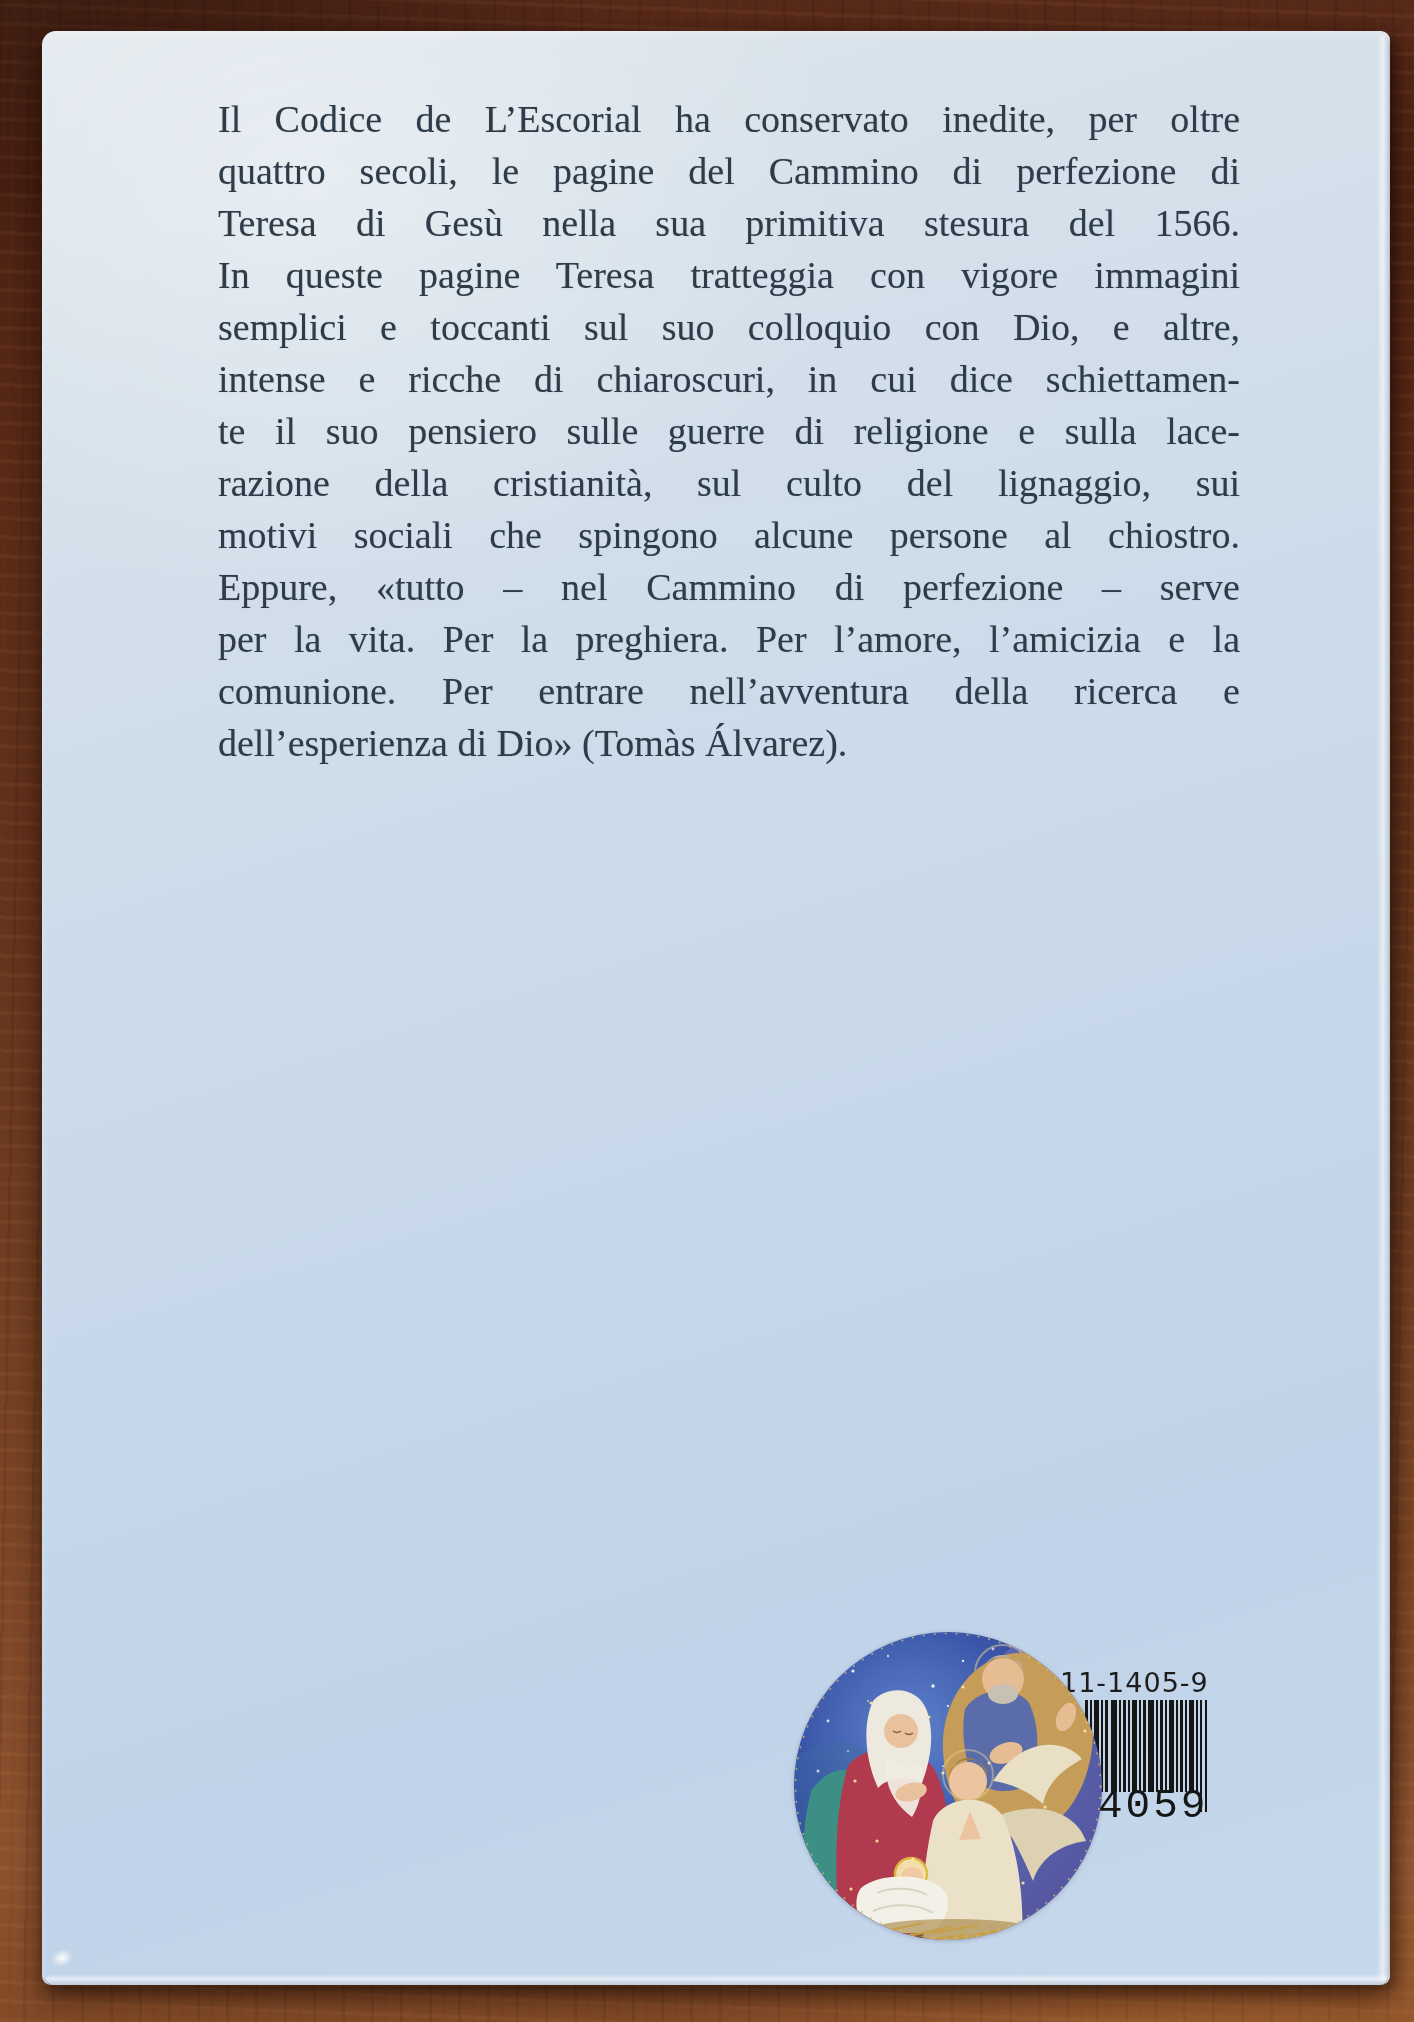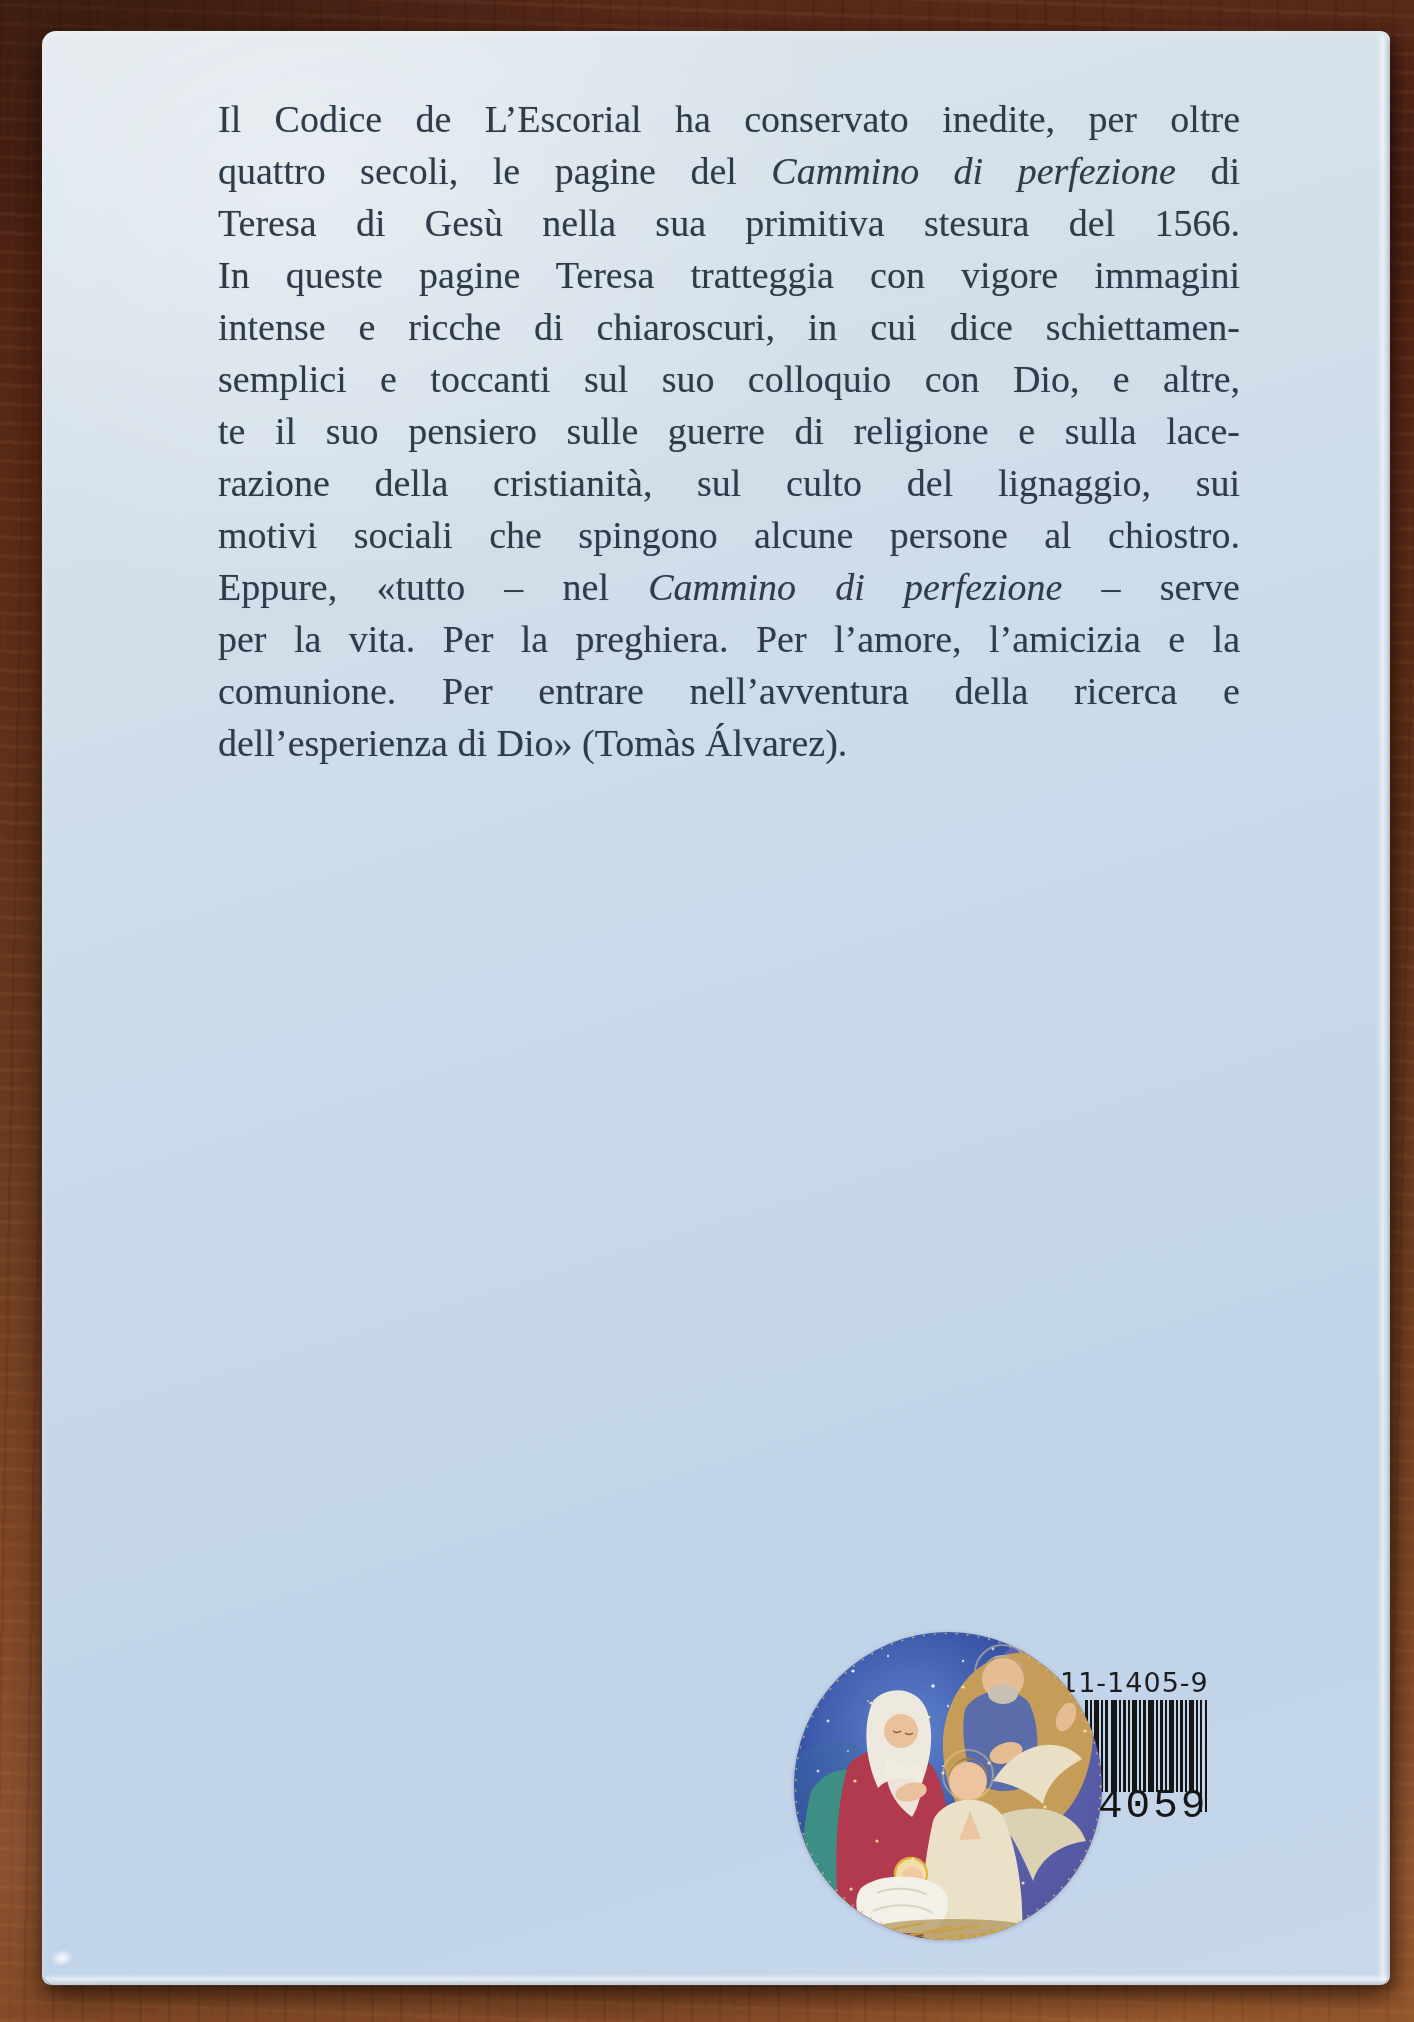--- a/index.html
+++ b/index.html
@@ -79,21 +79,21 @@
     position: absolute;
     left: 176px; top: 62px;
     width: 1022px;
     color: #2e3c49;
     font-size: 38px;
     line-height: 52px;
     text-shadow: 0 0 1px rgba(46,60,73,0.35);
   }
   .text-line { height: 52px; white-space: normal; }
   .text-line.just { text-align: justify; text-align-last: justify; }
-  .text-line .it { font-style: italic; }
+  .text-line .it { }
 
   
   .nativity {
     position: absolute;
     left: 751px; top: 1600px;
     width: 310px; height: 310px;
     z-index: 3;
     filter: drop-shadow(0 1px 2px rgba(40,40,80,0.25));
   }
 
@@ -129,22 +129,22 @@
 
 <div class="scene">
 
   <div class="book">
 
     <div class="text-block">
         <div class="text-line just"><span>Il Codice de L’Escorial ha conservato inedite, per oltre</span></div>
         <div class="text-line just"><span>quattro secoli, le pagine del </span><span class="it">Cammino di perfezione</span><span> di</span></div>
         <div class="text-line just"><span>Teresa di Gesù nella sua primitiva stesura del 1566.</span></div>
         <div class="text-line just"><span>In queste pagine Teresa tratteggia con vigore immagini</span></div>
+        <div class="text-line just"><span>semplici e toccanti sul suo colloquio con Dio, e altre,</span></div>
         <div class="text-line just"><span>intense e ricche di chiaroscuri, in cui dice schiettamen-</span></div>
-        <div class="text-line just"><span>semplici e toccanti sul suo colloquio con Dio, e altre,</span></div>
         <div class="text-line just"><span>te il suo pensiero sulle guerre di religione e sulla lace-</span></div>
         <div class="text-line just"><span>razione della cristianità, sul culto del lignaggio, sui</span></div>
         <div class="text-line just"><span>motivi sociali che spingono alcune persone al chiostro.</span></div>
         <div class="text-line just"><span>Eppure, «tutto – nel </span><span class="it">Cammino di perfezione</span><span> – serve</span></div>
         <div class="text-line just"><span>per la vita. Per la preghiera. Per l’amore, l’amicizia e la</span></div>
         <div class="text-line just"><span>comunione. Per entrare nell’avventura della ricerca e</span></div>
         <div class="text-line"><span>dell’esperienza di Dio» (Tomàs Álvarez).</span></div>
       </div>
 
     <div class="isbn">11-1405-9</div>

